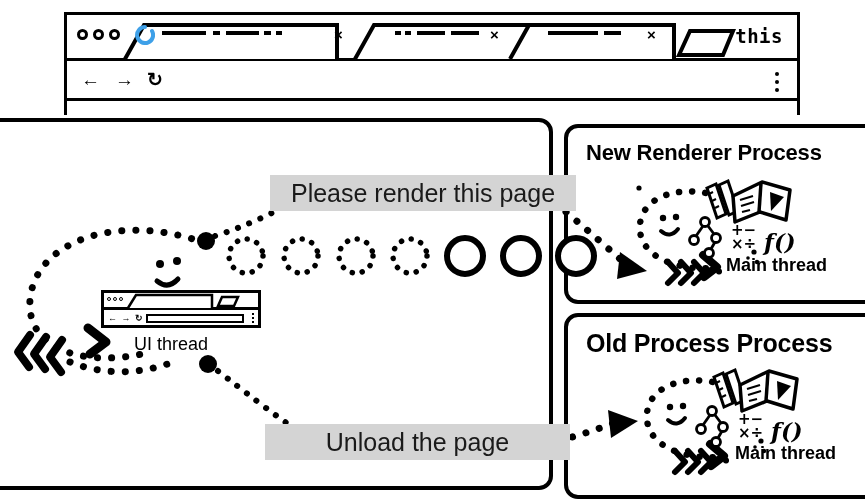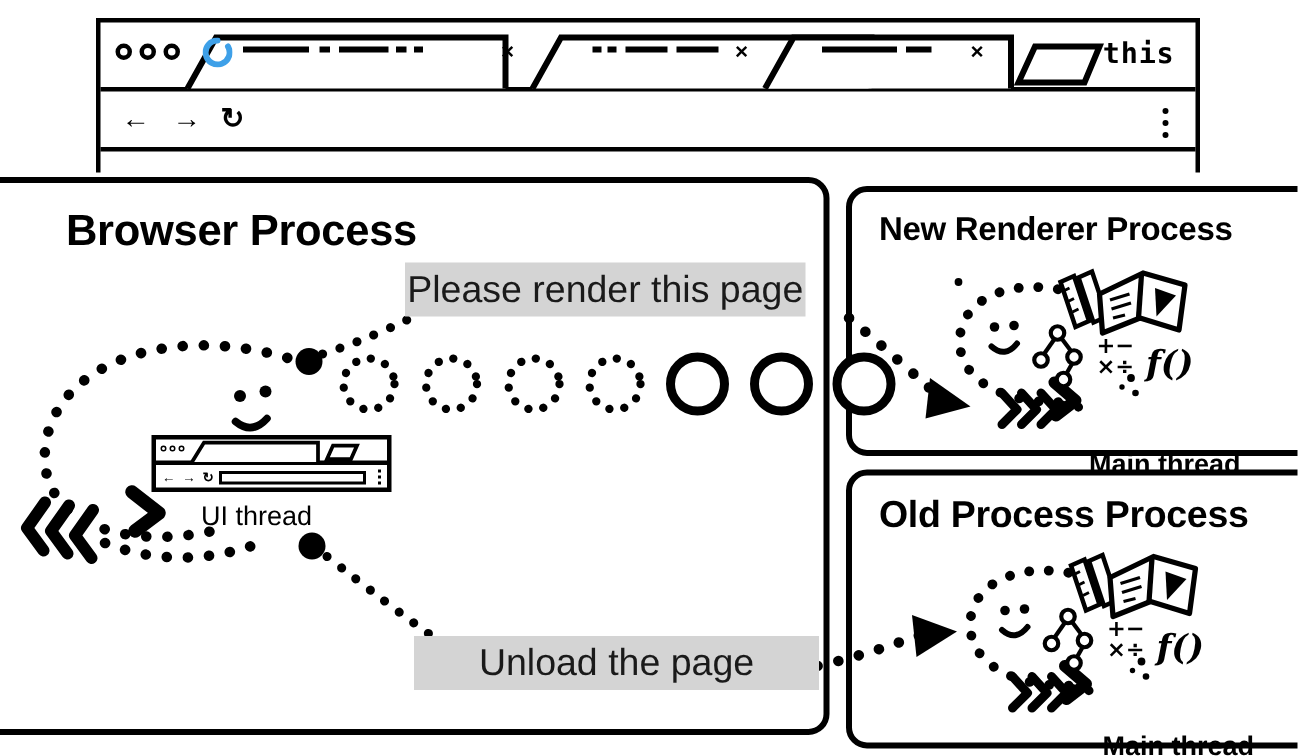--- a/index.html
+++ b/index.html
@@ -64,41 +64,41 @@
   .ptitle-browser{left:44px;top:138px;font-size:29px;}
   .ptitle-new{left:586px;top:140px;font-size:22px;}
   .ptitle-old{left:586px;top:329px;font-size:25px;}
 
   
   .chip{
     position:absolute;background:#d4d4d4;color:#1a1a1a;
     font-size:25px;line-height:1;white-space:nowrap;
     display:flex;align-items:center;justify-content:center;
   }
-  .chip-render{left:270px;top:175px;width:267px;height:36px;}
-  .chip-unload{left:276px;top:424px;width:270px;height:36px;}
+  .chip-render{left:270px;top:175px;width:306px;height:36px;}
+  .chip-unload{left:265px;top:424px;width:305px;height:36px;}
 
   
   .mini{
     position:absolute;left:101px;top:290px;width:160px;height:38px;
     border:3px solid #000;box-sizing:border-box;background:#fff;
   }
   .mini-top{position:absolute;left:0;top:0;width:100%;height:17px;border-bottom:3px solid #000;box-sizing:border-box;}
   .mini-dots{position:absolute;left:3px;top:4px;display:flex;gap:2px;}
   .mini-dots i{width:4px;height:4px;border-radius:50%;border:1.5px solid #000;box-sizing:border-box;}
   .mini-bot{position:absolute;left:0;top:17px;width:100%;height:18px;}
   .mini-nav{position:absolute;left:4px;top:4px;font-size:9px;font-weight:700;line-height:1;letter-spacing:1px;}
   .mini-omni{position:absolute;left:42px;top:4px;right:14px;height:9px;border:2px solid #000;box-sizing:border-box;}
   .mini-kebab{position:absolute;right:4px;top:3px;}
   .mini-kebab i{display:block;width:2px;height:2px;background:#000;margin-bottom:2px;}
   .uithread-label{
     position:absolute;left:134px;top:334px;font-size:18px;white-space:nowrap;
   }
   .mainthread-label{
-    position:absolute;font-size:18px;font-weight:600;white-space:nowrap;margin-top:44px;
+    position:absolute;font-size:18px;font-weight:600;white-space:nowrap;
   }
   .mt-new{left:726px;top:255px;}
   .mt-old{left:735px;top:443px;}
 
   .svglayer{position:absolute;left:0;top:0;width:865px;height:504px;pointer-events:none;}
 </style>
 </head>
 <body>
 
 <div class="stage">
@@ -167,21 +167,20 @@
           <i></i>
           <i></i>
       </div>
     </div>
   </div>
 
   <div class="panel panel-browser"></div>
   <div class="panel panel-new"></div>
   <div class="panel panel-old"></div>
 
-  <div class="ptitle ptitle-browser">Browser Process</div>
   <div class="ptitle ptitle-new">New Renderer Process</div>
   <div class="ptitle ptitle-old">Old Process Process</div>
 
   <svg class="svglayer" viewBox="0 0 865 504">
 
     <g>
       <circle cx="160" cy="264" r="4"></circle>
       <circle cx="177" cy="261" r="4"></circle>
       <path d="M157 281 q11 9 21 -2" fill="none" stroke="#000" stroke-width="5" stroke-linecap="round"></path>
     </g>

